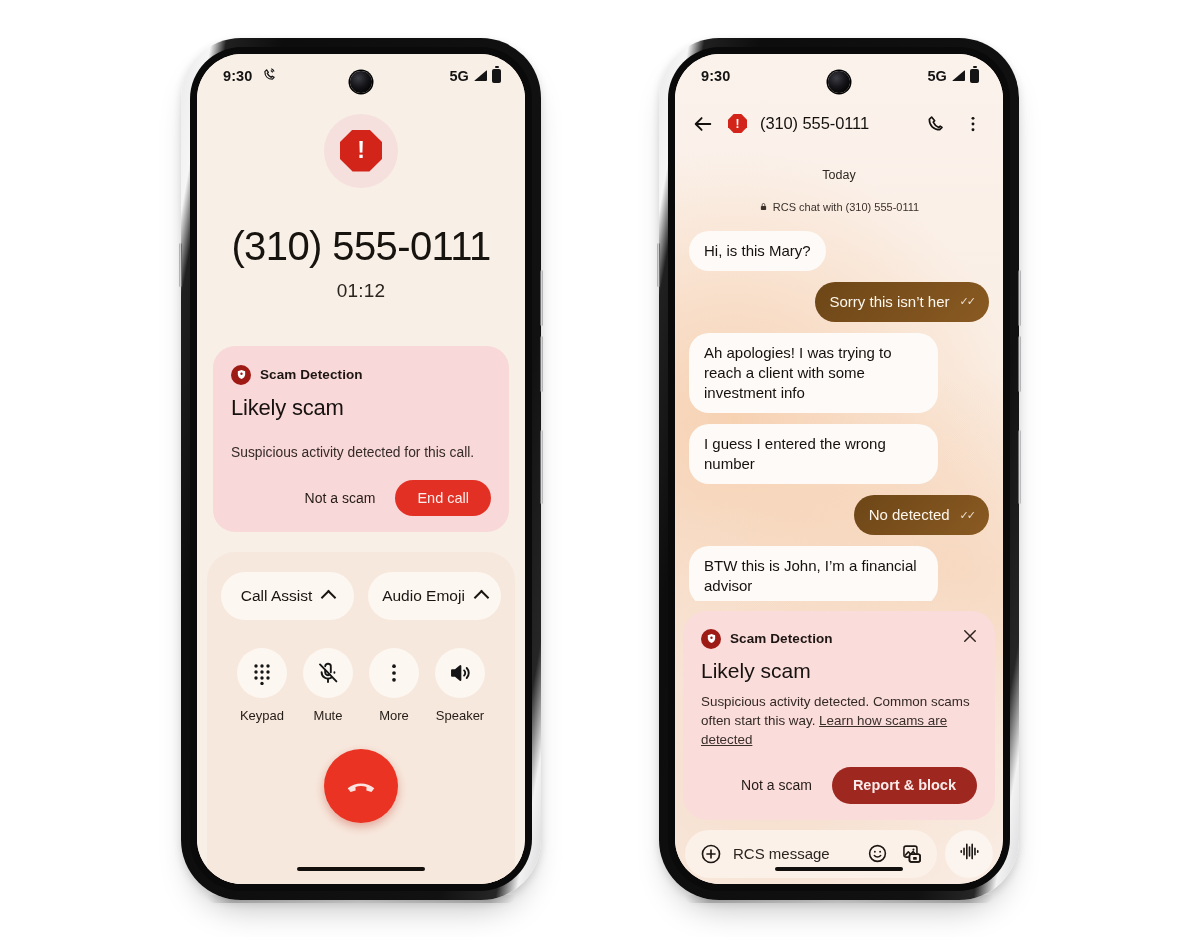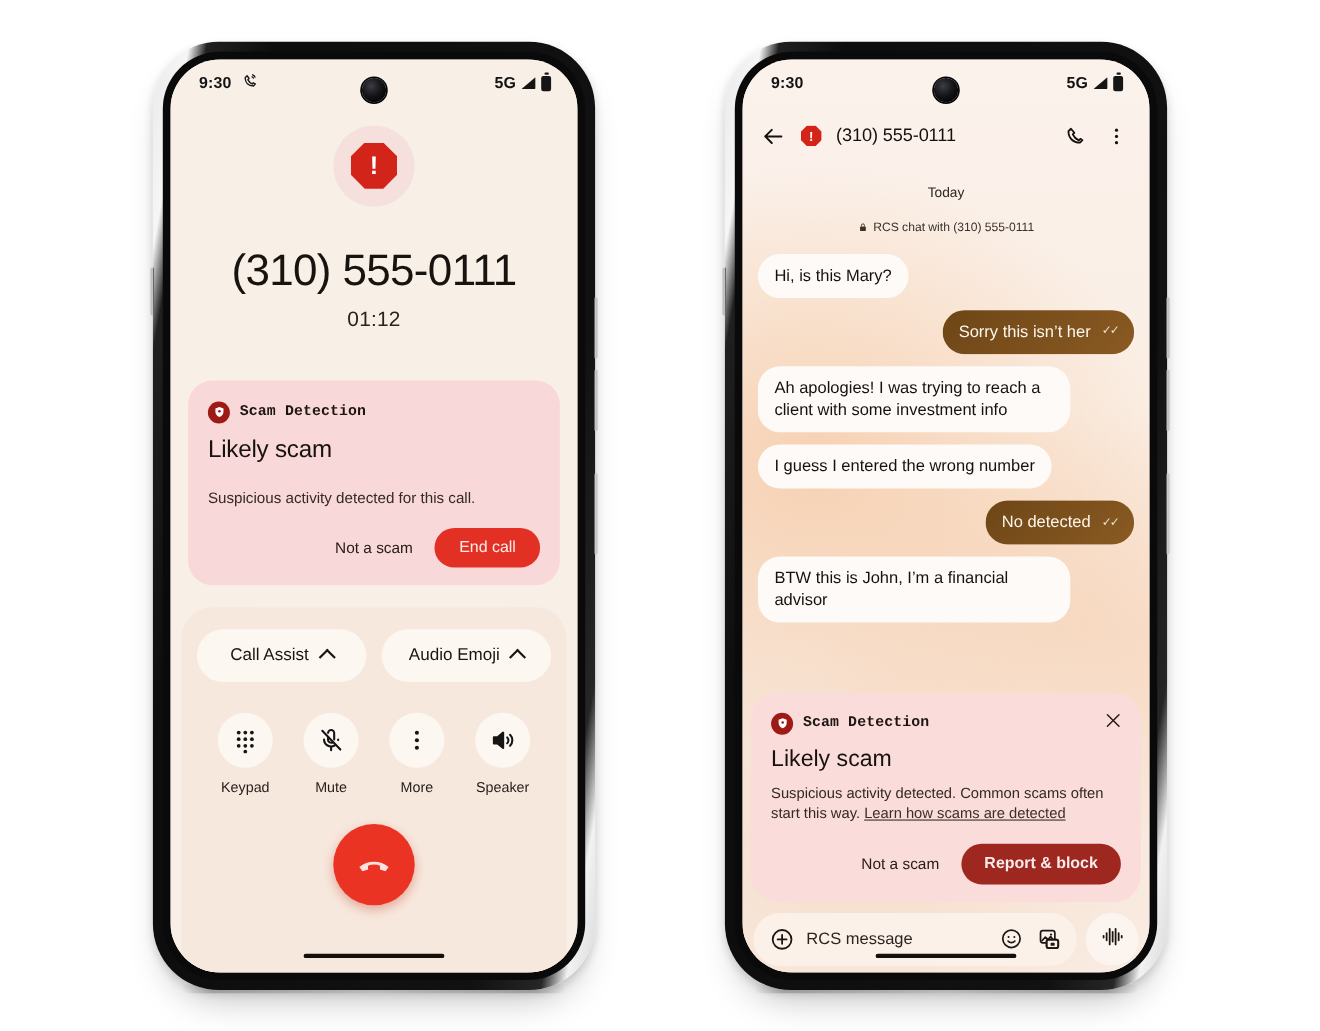--- a/index.html
+++ b/index.html
@@ -8,21 +8,21 @@
     background:#ffffff;
     font-family:"Liberation Sans","DejaVu Sans",sans-serif;
     overflow:hidden;
     position:relative;
   }
   .stage{position:absolute;inset:0;display:flex;justify-content:center;align-items:center;gap:118px;}
 
   
   .phone{
     position:relative;
-    width:402px;height:862px;
+    width:360px;height:862px;
     border-radius:60px;
     background:linear-gradient(100deg,#e9e9ea 0%,#f6f6f7 6%,#202020 9%,#0d0d0d 20%,#111 80%,#262626 91%,#f2f2f3 95%,#d8d8da 100%);
     box-shadow:0 20px 34px -14px rgba(0,0,0,.28), 0 3px 8px rgba(0,0,0,.12);
     padding:9px;
     box-sizing:border-box;
   }
   .phone::after{ 
     content:"";position:absolute;left:26px;right:26px;bottom:-3px;height:8px;
     background:linear-gradient(90deg,rgba(255,255,255,0) 0%,#cfcfcf 8%,#f4f4f4 50%,#cfcfcf 92%,rgba(255,255,255,0) 100%);
     border-radius:0 0 40px 40px;filter:blur(.6px);z-index:-1;
@@ -75,21 +75,21 @@
   }
   .call-number{
     font-size:40px;font-weight:400;color:#17130f;margin-top:36px;letter-spacing:-.6px;
   }
   .call-timer{font-size:19px;color:#2a241f;margin-top:11px;letter-spacing:.2px;}
 
   .scam-card{
     margin:44px 16px 0;background:#f9d8d9;border-radius:22px;padding:19px 18px 16px;
     box-sizing:border-box;
   }
-  .scam-head{display:flex;align-items:center;gap:9px;font-family:Liberation Mono, monospace;}
+  .scam-head{display:flex;align-items:center;gap:9px;}
   .shield-ic{
     width:20px;height:20px;border-radius:50%;background:#9e1b15;
     display:flex;align-items:center;justify-content:center;flex:0 0 auto;
   }
   .shield-ic svg{width:11px;height:11px;display:block;}
   .scam-head-label{font-size:13.5px;font-weight:700;color:#1d1512;letter-spacing:.1px;}
   .scam-title{font-size:22px;color:#17120f;margin-top:10px;letter-spacing:-.2px;}
   .scam-body{font-size:13.8px;color:#342a26;margin-top:22px;line-height:1.38;}
   .scam-actions{display:flex;align-items:center;justify-content:flex-end;gap:16px;margin-top:18px;}
   .link-btn{font-size:14px;color:#241b17;padding:6px 4px;}

